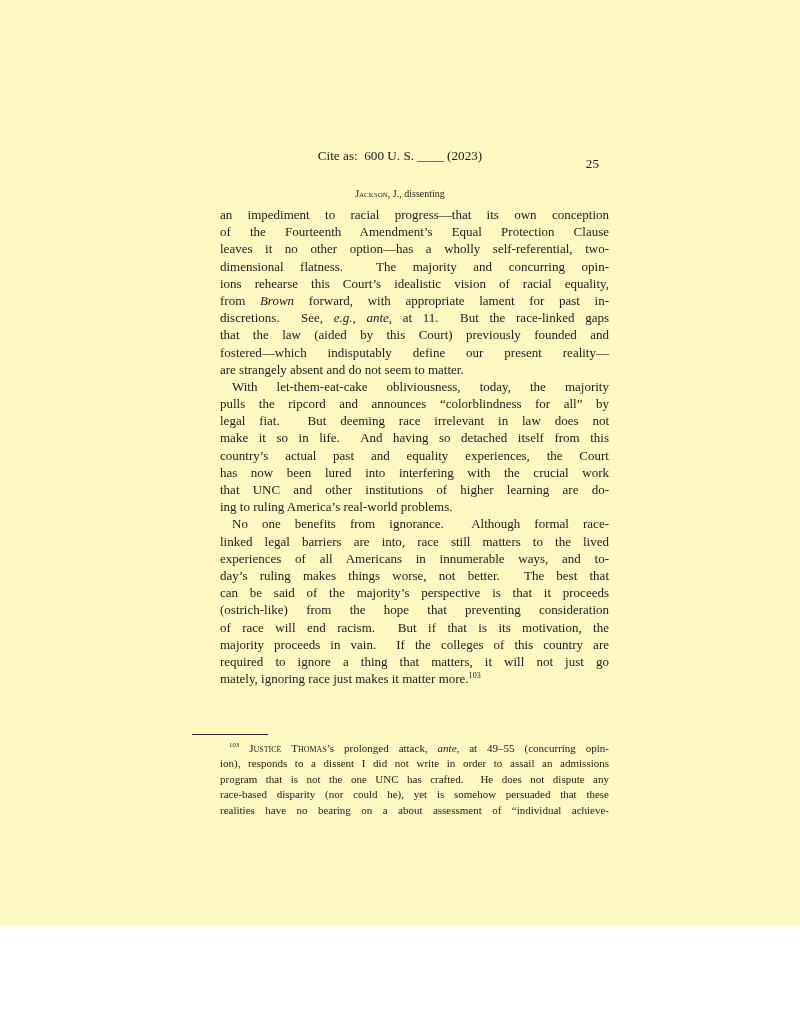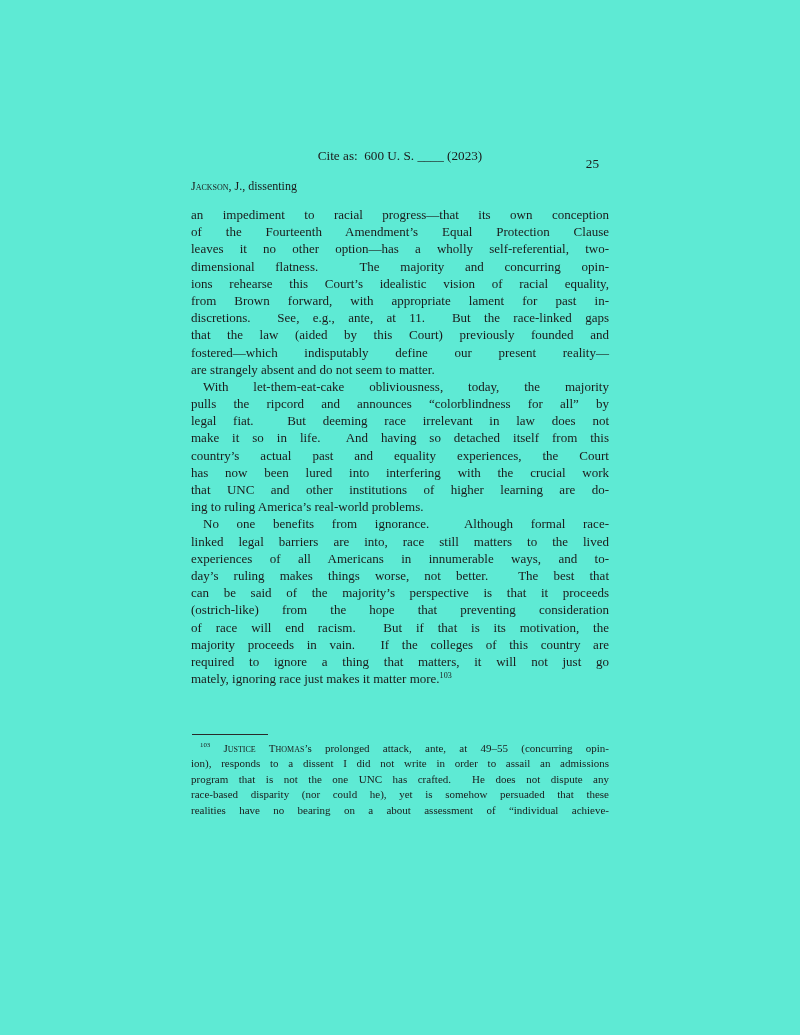--- a/index.html
+++ b/index.html
@@ -1,20 +1,20 @@
 <!DOCTYPE html>
 <html><head>
 <meta charset="utf-8">
 <style>
   html, body { margin: 0; padding: 0; background: #ffffff; }
   .page {
     position: relative;
     width: 800px;
-    height: 1035px;
-    background: #5eead4;
+    height: 926px;
+    background: #fef9c3;
     font-family: "Liberation Serif", "DejaVu Serif", serif;
     color: #1b1b1b;
     overflow: hidden;
   }
   .running-head {
     position: absolute;
     left: 191px;
     top: 147px;
     width: 418px;
     height: 17px;
@@ -23,61 +23,62 @@
   }
   .cite { text-align: center; white-space: nowrap; }
   .page-number {
     position: absolute;
     top: 8px;
     right: 10px;
   }
   .byline {
     position: absolute;
     left: 191px;
-    top: 178px;
+    top: 186px;
     width: 418px;
-    text-align: left;
-    font-size: 12px;
+    text-align: center;
+    font-size: 10px;
     line-height: 16px;
     white-space: nowrap;
   }
   .body-text {
     position: absolute;
     left: 191px;
     top: 206px;
     width: 418px;
     font-size: 13px;
   }
   .line {
     height: 17.2px;
     line-height: 17.2px;
     text-align: justify;
     text-align-last: justify;
     white-space: nowrap;
+    margin-left: 29px;
   }
   .line.last { text-align-last: left; }
   .body-text .line.indent { padding-left: 12px; }
   .footnote-separator {
     position: absolute;
     left: 192px;
     top: 734px;
     width: 76px;
     height: 0;
     border-top: 1.2px solid #2a2a2a;
   }
   .footnote {
     position: absolute;
     left: 191px;
     top: 741px;
     width: 418px;
     font-size: 11px;
   }
   .footnote .line { height: 15.45px; line-height: 15.45px; }
   .footnote .line.indent { padding-left: 9px; }
-  .it { }
+  .it { font-style: italic; }
   .sc { font-variant: small-caps; }
   .sup {
     vertical-align: super;
     font-size: 62%;
     line-height: 0;
   }
 </style>
 </head>
 <body>
 

